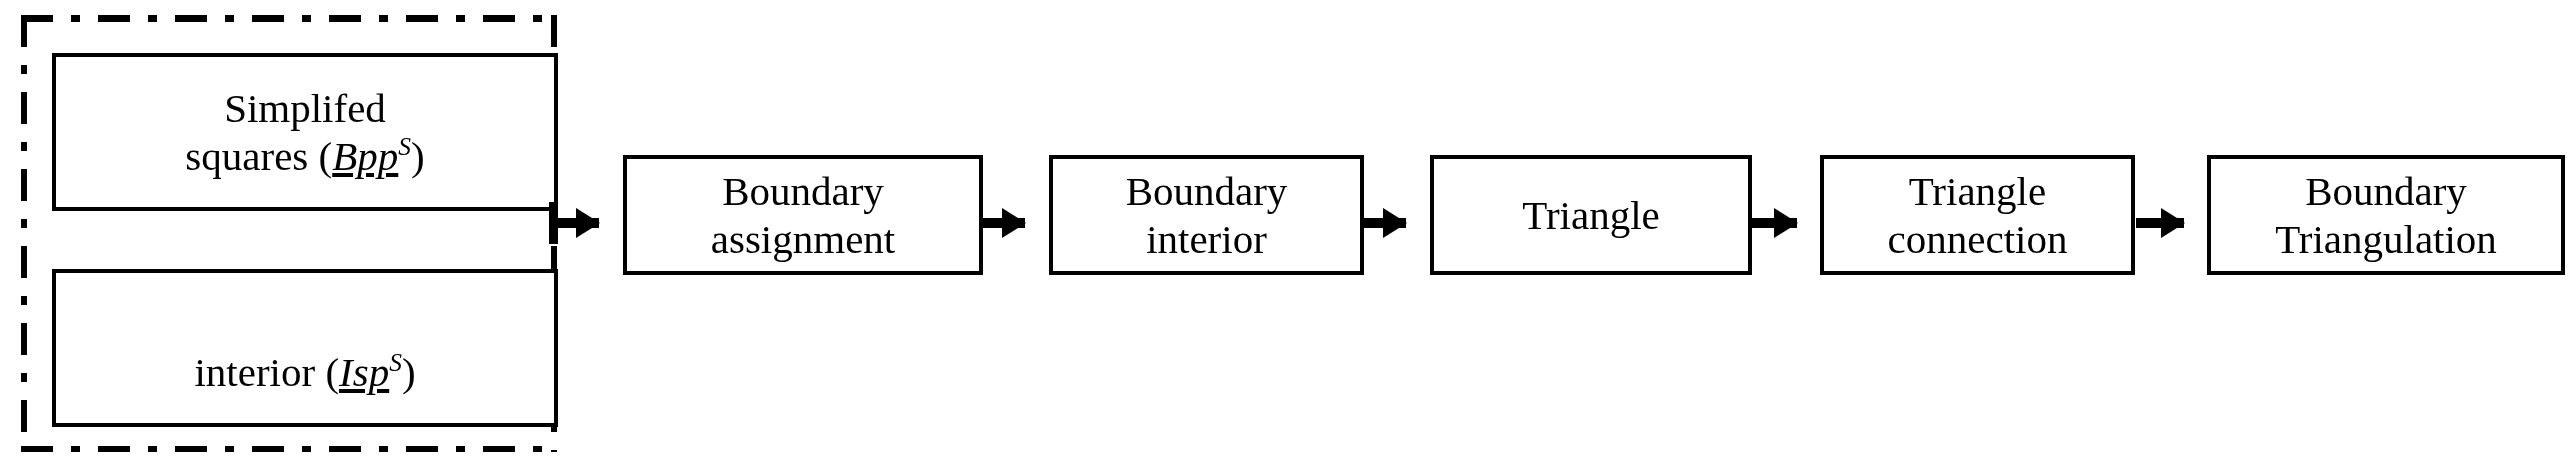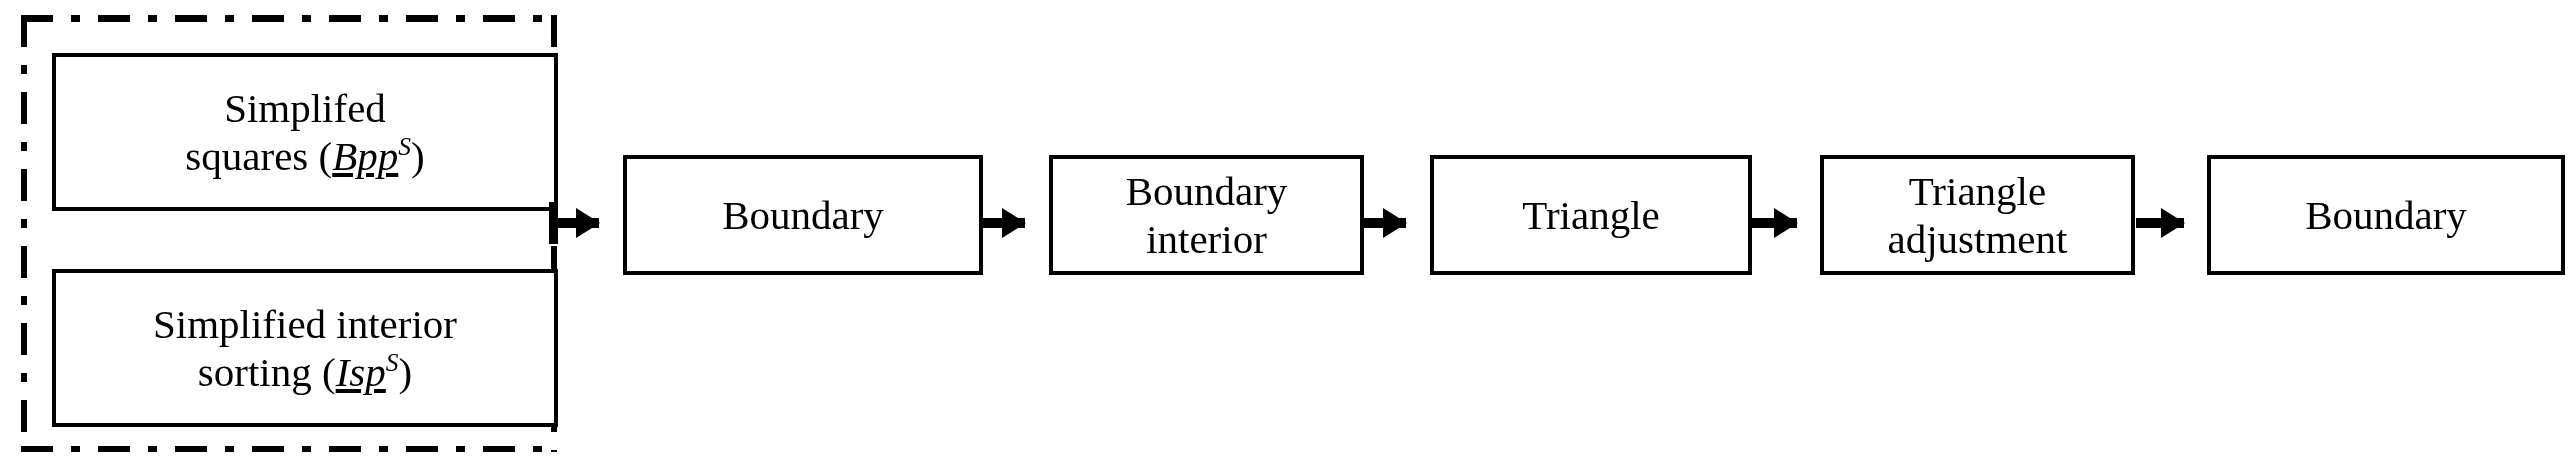--- a/index.html
+++ b/index.html
@@ -158,45 +158,45 @@
     <div class="edge edge-bottom"></div>
     <div class="edge edge-left"></div>
     <div class="edge edge-right"></div>
   </div>
 
   <div class="node node-input" id="node-simplified-boundary">
     <span class="node-label"><span>Simplifed</span><br><span>squares (</span><span class="var">Bpp</span><span class="sup">S</span><span>)</span></span>
   </div>
 
   <div class="node node-input" id="node-simplified-interior">
-    <span class="node-label"><span>Simplified interior</span><br><span>sorting (</span><span class="var">Isp</span><span class="sup">S</span><span>)</span></span>
+    <span class="node-label"><br><span>interior (</span><span class="var">Isp</span><span class="sup">S</span><span>)</span></span>
   </div>
 
   <div class="arrow-tail-tick" id="tick-group-to-assignment"></div>
   <div class="arrow" id="arrow-group-to-assignment"></div>
 
   <div class="arrow" id="arrow-assignment-to-sorting"></div>
   <div class="arrow" id="arrow-sorting-to-connection"></div>
   <div class="arrow" id="arrow-connection-to-adjustment"></div>
   <div class="arrow" id="arrow-adjustment-to-triangulation"></div>
 
   <div class="node node-process" id="node-boundary-assignment">
-    <span class="node-label"><span>Boundary</span><br></span>
+    <span class="node-label"><span>Boundary</span><br><span>assignment</span></span>
   </div>
 
   <div class="node node-process" id="node-boundary-sorting">
     <span class="node-label"><span>Boundary</span><br><span>interior</span></span>
   </div>
 
   <div class="node node-process" id="node-triangle-connection">
     <span class="node-label"><span>Triangle</span><br></span>
   </div>
 
   <div class="node node-process" id="node-triangle-adjustment">
-    <span class="node-label"><span>Triangle</span><br><span>adjustment</span></span>
+    <span class="node-label"><span>Triangle</span><br><span>connection</span></span>
   </div>
 
   <div class="node node-process" id="node-boundary-triangulation">
-    <span class="node-label"><span>Boundary</span><br></span>
+    <span class="node-label"><span>Boundary</span><br><span>Triangulation</span></span>
   </div>
 
 </div>
 
 
 </body></html>

